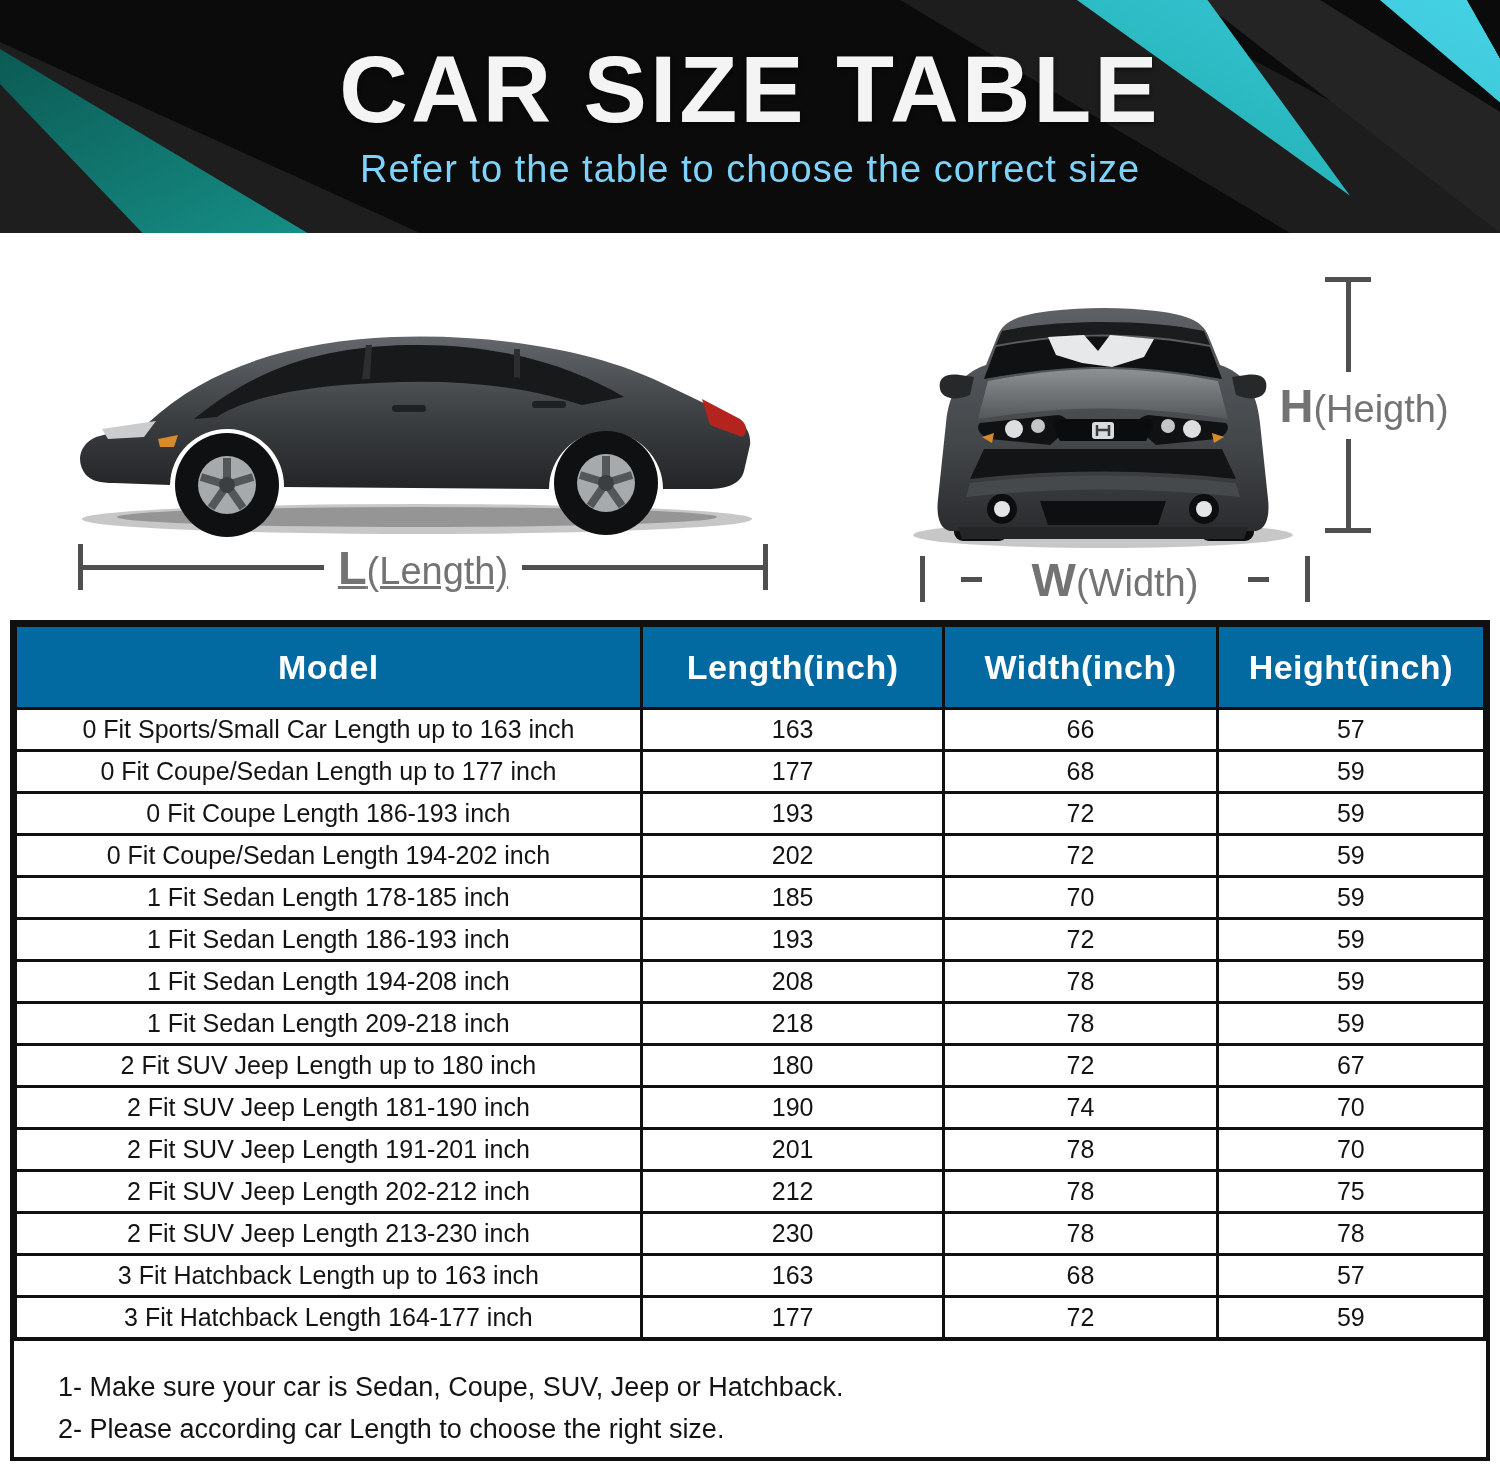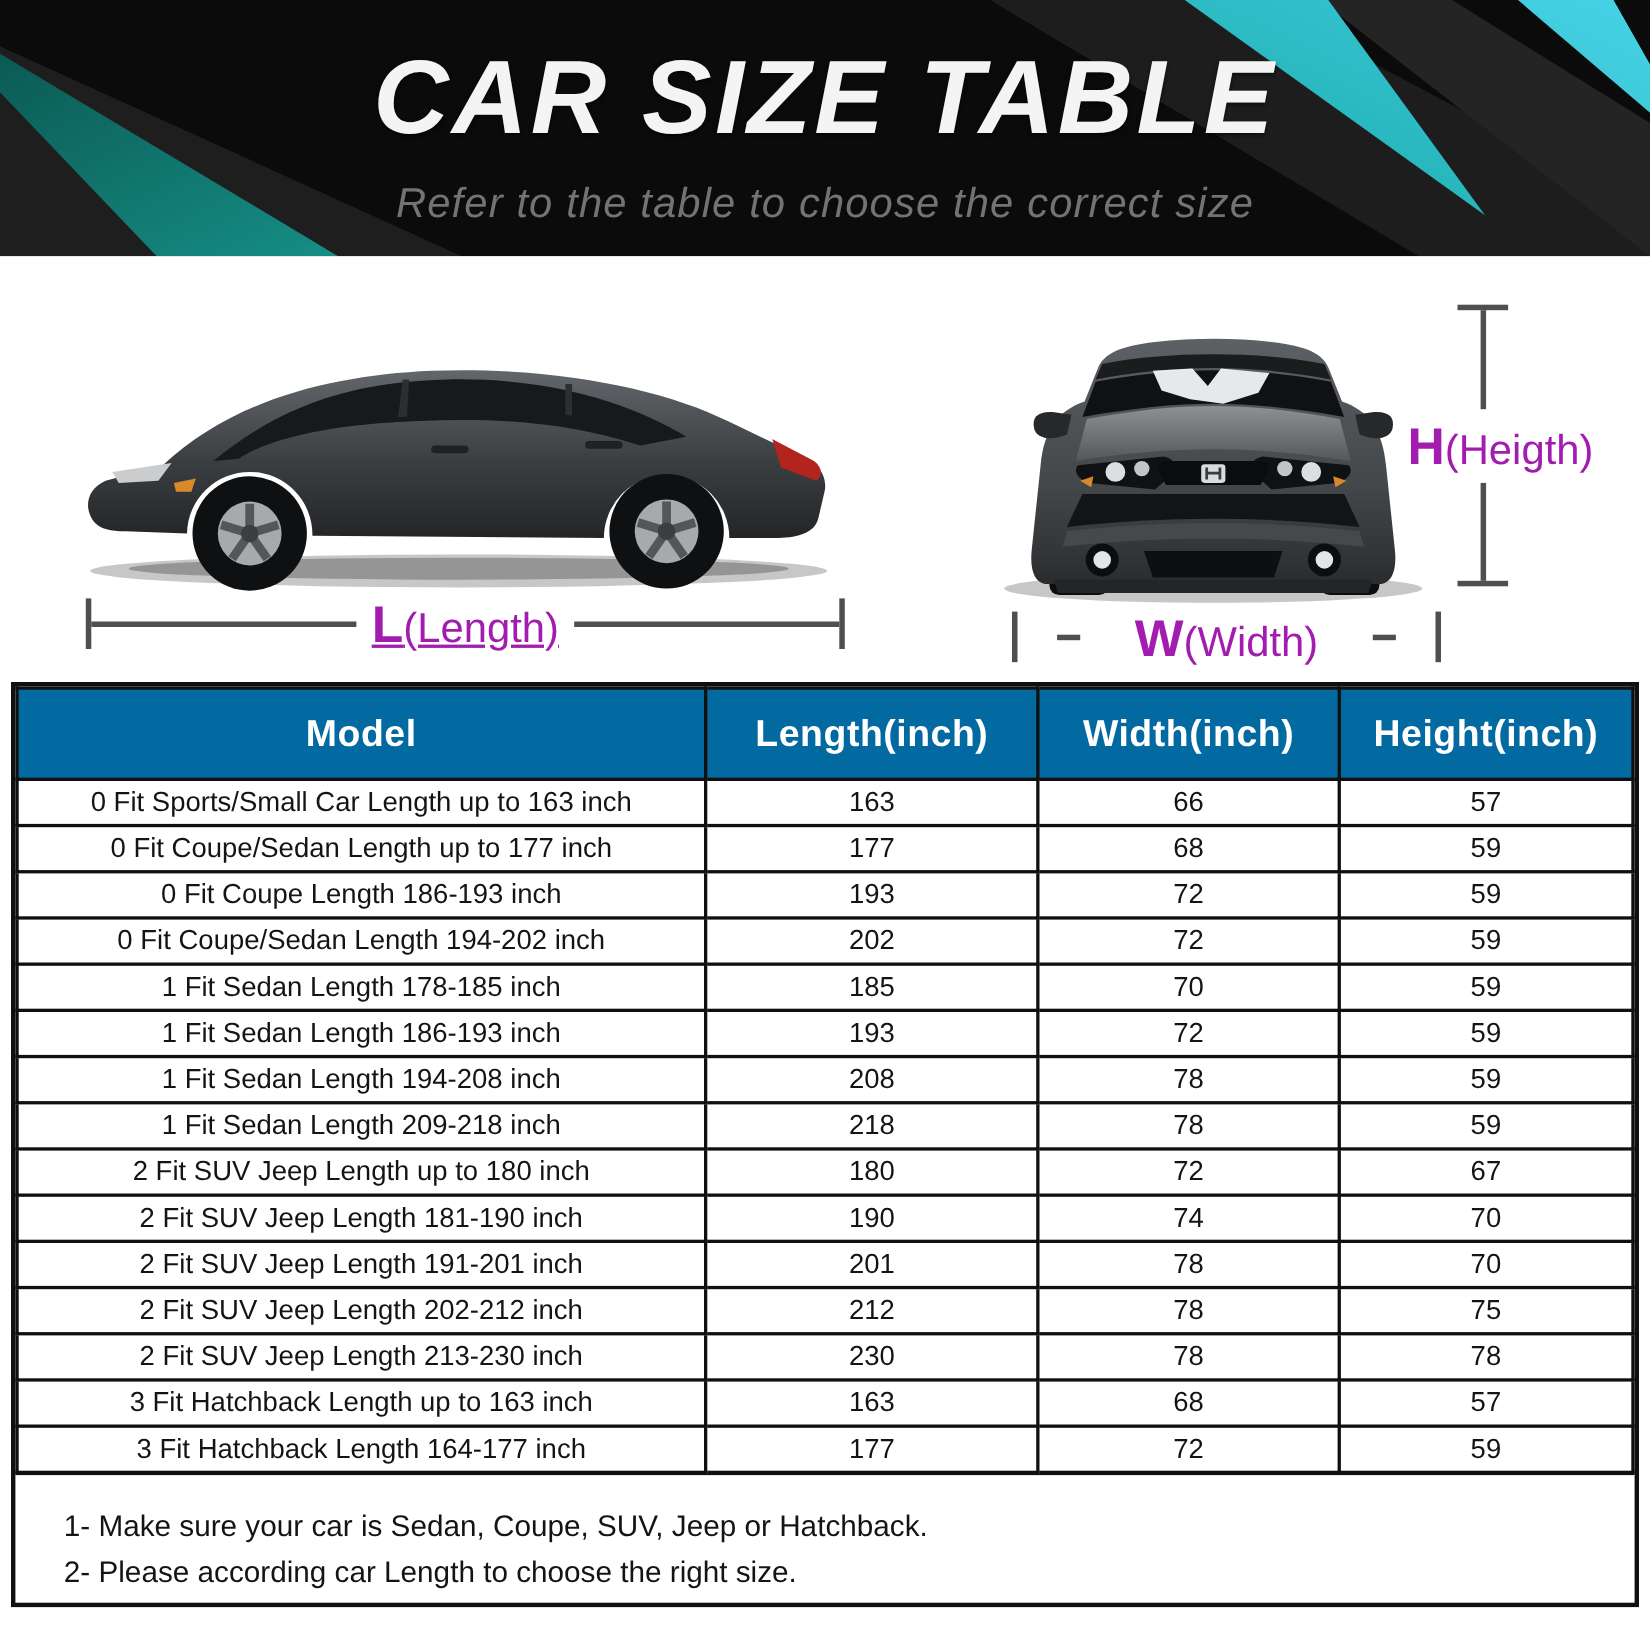--- a/index.html
+++ b/index.html
@@ -2,43 +2,43 @@
 <html><head>
 <meta charset="utf-8">
 <style>
   html,body{margin:0;padding:0;}
   body{
     width:1500px;height:1477px;overflow:hidden;background:#ffffff;
     font-family:"Liberation Sans","DejaVu Sans",sans-serif;
     position:relative;
   }
   
-  .banner{position:relative;width:1500px;height:233px;background:#0b0b0b;overflow:hidden;font-style:italic;}
+  .banner{position:relative;width:1500px;height:233px;background:#0b0b0b;overflow:hidden;}
   .banner .shape{position:absolute;inset:0;}
   .shape-gray-left{background:#1e1e1e;clip-path:polygon(0 18%,28% 100%,0 100%);}
   .shape-teal-left{background:linear-gradient(155deg,#0b5a53 5%,#1aa39a 55%,#3bc6dc 100%);
     clip-path:polygon(0 21%,20.5% 100%,9.5% 100%,0 36%);}
   .shape-gray-right{background:#1d1d1d;clip-path:polygon(60% 0,76% 0,100% 82%,100% 100%,86% 100%);}
   .shape-gray-right2{background:#242424;clip-path:polygon(80% 0,88% 0,100% 48%,100% 100%);}
   .shape-teal-right{background:linear-gradient(205deg,#3cc9dd 0%,#23b2b4 35%,#117e74 85%);
     clip-path:polygon(71.8% 0,80.5% 0,90% 84%);}
   .shape-teal-corner{background:linear-gradient(205deg,#45d2e6 0%,#1b9a90 90%);
     clip-path:polygon(92% 0,97.8% 0,100% 25%,100% 44%);}
   .shape-black-corner{background:#0b0b0b;clip-path:polygon(97.8% 0,100% 0,100% 25%);}
   .banner-text{position:absolute;left:0;right:0;top:0;text-align:center;}
   .banner-title{margin-top:40px;font-size:95px;line-height:1.05;font-weight:bold;
     color:#f4f4f4;letter-spacing:3px;text-shadow:0 2px 4px rgba(0,0,0,.6);}
-  .banner-subtitle{margin-top:24px;font-size:38px;color:#737373;letter-spacing:1px;}
+  .banner-subtitle{margin-top:8px;font-size:38px;color:#7dd3fc;letter-spacing:1px;}
   
   .diagram{position:relative;width:1500px;height:387px;background:#fff;}
   .car-img{position:absolute;}
   .side-car{left:62px;top:46px;width:706px;height:262px;}
   .front-car{left:898px;top:40px;width:416px;height:284px;}
   
-  .measure{position:absolute;display:flex;align-items:center;color:#a21caf;}
+  .measure{position:absolute;display:flex;align-items:center;color:#737373;}
   .measure .tick{width:5px;height:46px;background:#4f4f4f;}
   .measure .mline{flex:1;height:5px;background:#4f4f4f;}
   .measure .mlabel{margin:0 14px;font-size:38px;white-space:nowrap;}
   .measure .mlabel b{font-size:47px;font-weight:bold;}
   .measure-l{left:78px;top:310px;width:690px;height:48px;text-decoration:underline;}
   .measure-w{left:920px;top:322px;width:390px;height:48px;gap:36px;}
   .measure-h{left:1322px;top:44px;height:256px;width:52px;flex-direction:column;}
   .measure-h .tick{width:46px;height:5px;}
   .measure-h .mline{width:5px;height:auto;flex:1;}
   .measure-h .mlabel{margin:6px 0;transform:translateX(16px);}

